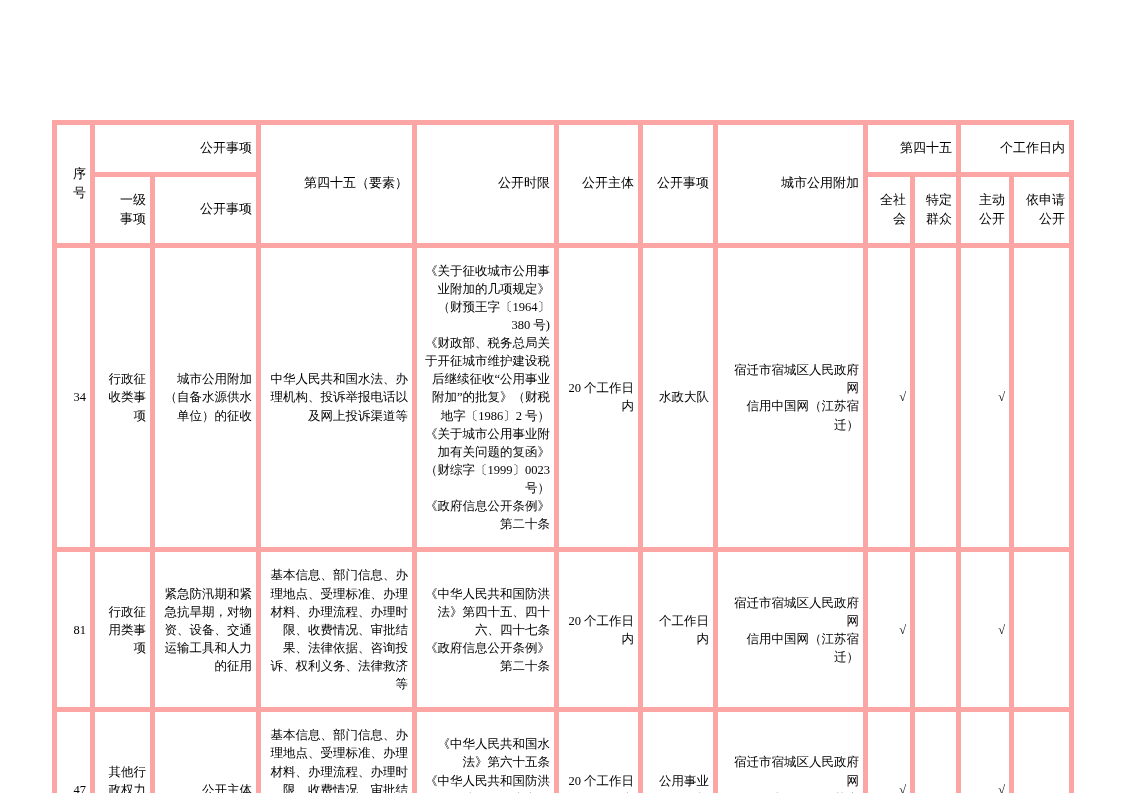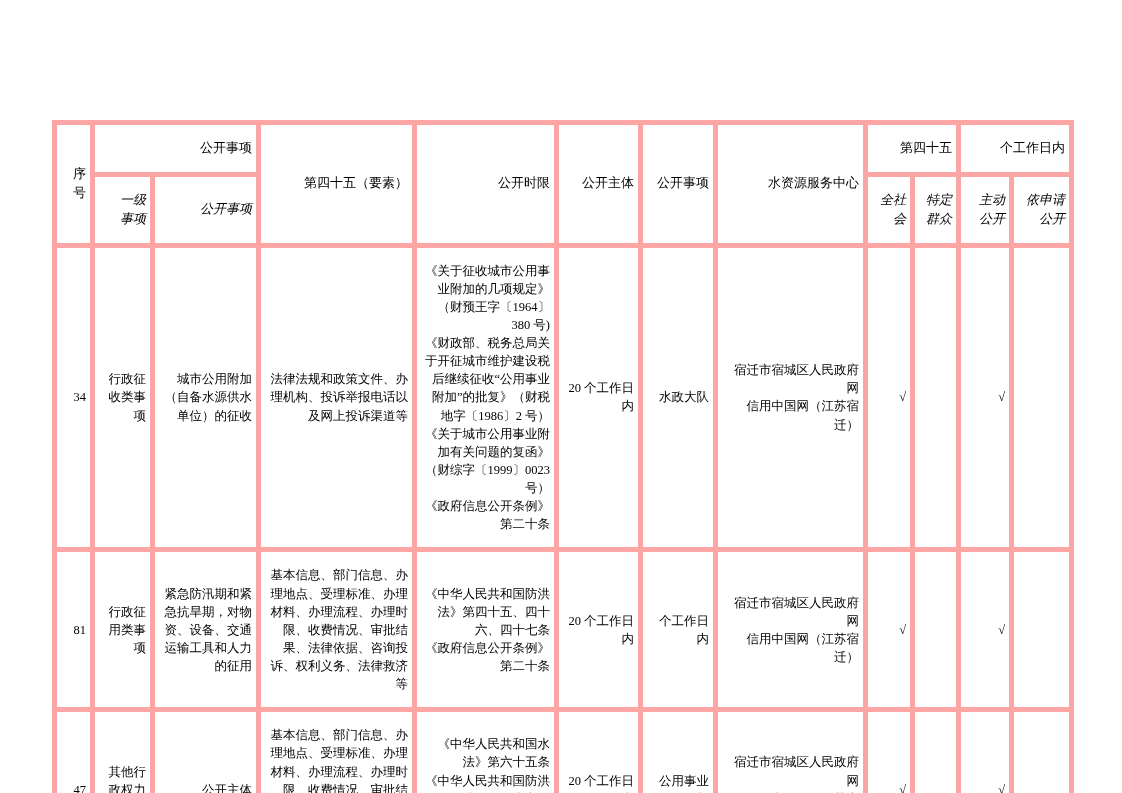--- a/index.html
+++ b/index.html
@@ -39,21 +39,21 @@
     white-space: pre-line;
     font-size: 12.5px;
     line-height: 1.45;
     font-weight: normal;
     overflow: hidden;
   }
   table.disclosure th {
     font-size: 13px;
   }
   tr.hdr-top  { height: 22px; }
-  tr.hdr-bot  { height: 48px; font-style: italic; }
+  tr.hdr-bot  { height: 48px; }
   tr.row-45   { height: 236px; }
   tr.row-46   { height: 112px; }
   tr.row-47   { height: 112px; }
   td.c-level1 { padding-left: 7px; padding-right: 7px; }
   td.c-subject{ padding-left: 7px; padding-right: 7px; font-family: Liberation Serif, serif; }
   td.c-check  { font-size: 13px; }
 </style>
 </head>
 <body>
 
@@ -75,21 +75,21 @@
     </colgroup>
     <thead>
       <tr class="hdr-top">
         <th rowspan="2">序
 号</th>
         <th colspan="2">公开事项</th>
         <th rowspan="2">第四十五（要素）</th>
         <th rowspan="2">公开时限</th>
         <th rowspan="2">公开主体</th>
         <th rowspan="2">公开事项</th>
-        <th rowspan="2">水资源服务中心</th>
+        <th rowspan="2">城市公用附加</th>
         <th colspan="2">第四十五</th>
         <th colspan="2">个工作日内</th>
       </tr>
       <tr class="hdr-bot">
         <th>一级
 事项</th>
         <th>公开事项</th>
         <th>全社
 会</th>
         <th>特定
@@ -100,21 +100,21 @@
 公开</th>
       </tr>
     </thead>
     <tbody>
       <tr class="row-45">
         <td class="c-no">34</td>
         <td class="c-level1">行政征
 收类事
 项</td>
         <td class="c-level2">城市公用附加（自备水源供水单位）的征收</td>
-        <td class="c-content">法律法规和政策文件、办理机构、投诉举报电话以及网上投诉渠道等</td>
+        <td class="c-content">中华人民共和国水法、办理机构、投诉举报电话以及网上投诉渠道等</td>
         <td class="c-basis">《关于征收城市公用事业附加的几项规定》（财预王字〔1964〕380 号)
 《财政部、税务总局关于开征城市维护建设税后继续征收“公用事业附加”的批复》（财税地字〔1986〕2 号）
 《关于城市公用事业附加有关问题的复函》（财综字〔1999〕0023 号）
 《政府信息公开条例》第二十条</td>
         <td class="c-time">20 个工作日内</td>
         <td class="c-subject">水政大队</td>
         <td class="c-channel">宿迁市宿城区人民政府网
 信用中国网（江苏宿迁）</td>
         <td class="c-check">√</td>
         <td class="c-check"></td>

